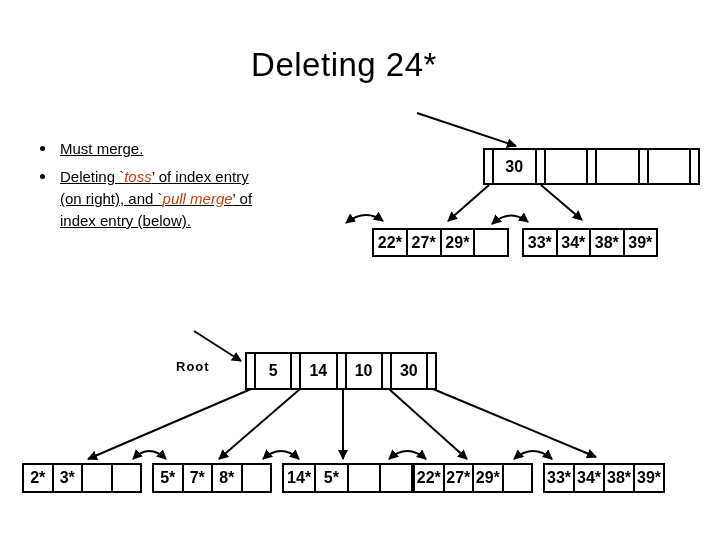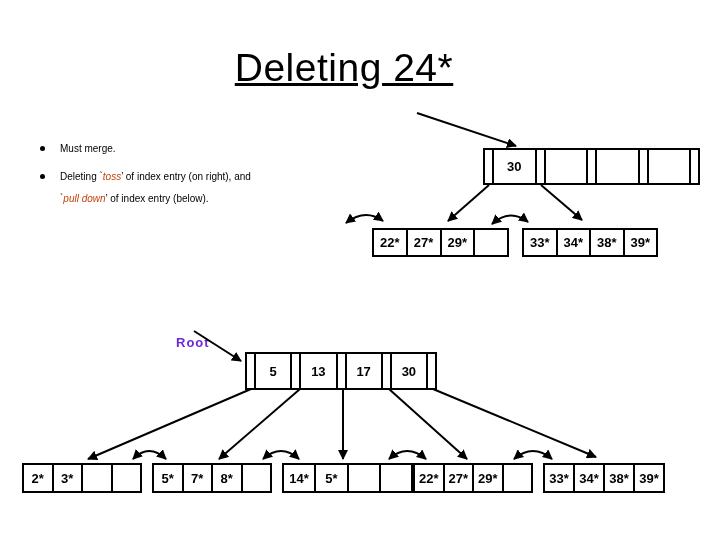--- a/index.html
+++ b/index.html
@@ -1,39 +1,39 @@
 <!DOCTYPE html>
 <html><head>
 <meta charset="utf-8">
 <style>
   html,body{margin:0;padding:0;}
   body{width:720px;height:540px;background:#fff;font-family:"Liberation Sans",sans-serif;}
   .slide{position:relative;width:720px;height:540px;background:#fff;overflow:hidden;}
   .overlay{position:absolute;left:0;top:0;width:720px;height:540px;pointer-events:none;z-index:5;}
 
   .title{position:absolute;left:0;top:46px;width:688px;text-align:center;
-         font-size:39px;font-weight:400;color:#000;letter-spacing:0.5px;text-decoration:underline;}
+         font-size:33px;font-weight:400;color:#000;letter-spacing:0.5px;}
 
   .bullets{position:absolute;left:38px;top:138px;width:300px;color:#000;}
   .bullet-row{display:flex;align-items:flex-start;margin-bottom:6px;}
   .dot{width:5px;height:5px;border-radius:50%;background:#000;flex:0 0 5px;margin:8px 15px 0 2px;}
-  .btext{font-size:10px;line-height:22px;}
+  .btext{font-size:15px;line-height:22px;text-decoration:underline;}
   .btext.wrap{width:212px;}
   .em{font-style:italic;color:#c2410c;}
 
   .node{position:absolute;display:flex;background:#fff;border:2px solid #000;
-        box-sizing:border-box;font-size:13px;font-weight:bold;color:#000;z-index:2;}
+        box-sizing:border-box;font-size:16px;font-weight:bold;color:#000;z-index:2;}
   .key{flex:1;display:flex;align-items:center;justify-content:center;}
   .ptr{flex:0 0 7px;border-left:2px solid #000;border-right:2px solid #000;}
   .ptr:first-child{border-left:none;}
   .ptr:last-child{border-right:none;}
   .lcell{flex:1;display:flex;align-items:center;justify-content:center;border-left:2px solid #000000;}
   .lcell:first-child{border-left:none;}
 
-  .root-label{position:absolute;left:176px;top:335px;font-size:13px;font-weight:bold;color:#6d28d9;letter-spacing:1px;}
+  .root-label{position:absolute;left:176px;top:359px;font-size:13px;font-weight:bold;color:#000000;letter-spacing:1px;}
 </style>
 </head>
 <body>
 
 <div class="slide">
 
   <svg class="overlay" viewBox="0 0 720 540">
     <defs>
       <marker id="ah" markerUnits="userSpaceOnUse" markerWidth="12" markerHeight="10" refX="9" refY="5" orient="auto-start-reverse">
         <path d="M0,0 L10,5 L0,10 Z" fill="#000"></path>
@@ -60,21 +60,21 @@
 
   <div class="title">Deleting 24*</div>
 
   <div class="bullets">
     <div class="bullet-row">
       <span class="dot"></span>
       <span class="btext">Must merge.</span>
     </div>
     <div class="bullet-row">
       <span class="dot"></span>
-      <span class="btext wrap"><span>Deleting `</span><span class="em">toss</span><span>’ of index entry (on right), and `</span><span class="em">pull down</span><span>’ of index entry (below).</span></span>
+      <span class="btext wrap"><span>Deleting `</span><span class="em">toss</span><span>’ of index entry (on right), and `</span><span class="em">pull merge</span><span>’ of index entry (below).</span></span>
     </div>
   </div>
 
   <div class="node" style="left:483px;top:148px;width:217px;height:37px;">
     <div class="ptr"></div>
     <div class="key">30</div>
     <div class="ptr"></div>
     <div class="key"></div>
     <div class="ptr"></div>
     <div class="key"></div>
@@ -94,23 +94,23 @@
     <div class="lcell">34*</div>
     <div class="lcell">38*</div>
     <div class="lcell">39*</div>
   </div>
 
   <div class="root-label">Root</div>
   <div class="node" style="left:245px;top:352px;width:192px;height:38px;">
     <div class="ptr"></div>
     <div class="key">5</div>
     <div class="ptr"></div>
-    <div class="key">13</div>
+    <div class="key">14</div>
     <div class="ptr"></div>
-    <div class="key">17</div>
+    <div class="key">10</div>
     <div class="ptr"></div>
     <div class="key">30</div>
     <div class="ptr"></div>
   </div>
 
   <div class="node" style="left:22px;top:463px;width:120px;height:30px;">
     <div class="lcell">2*</div>
     <div class="lcell">3*</div>
     <div class="lcell"></div>
     <div class="lcell"></div>

